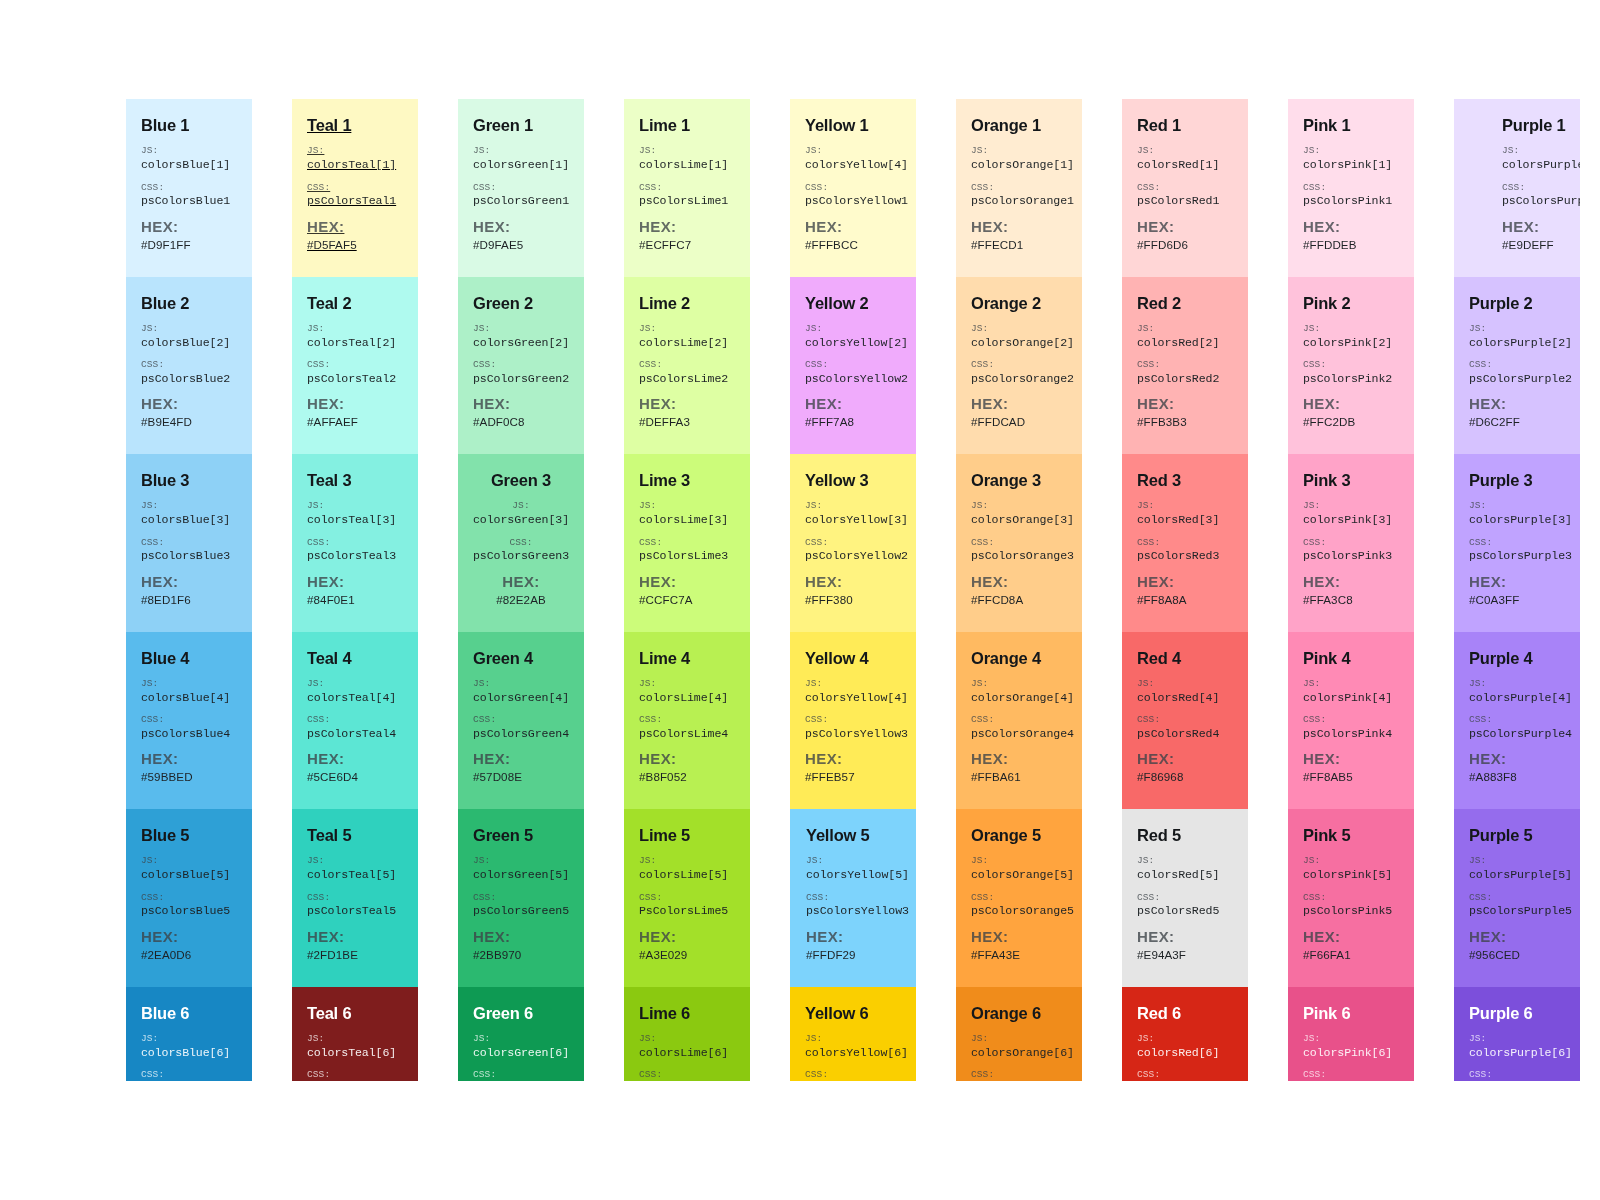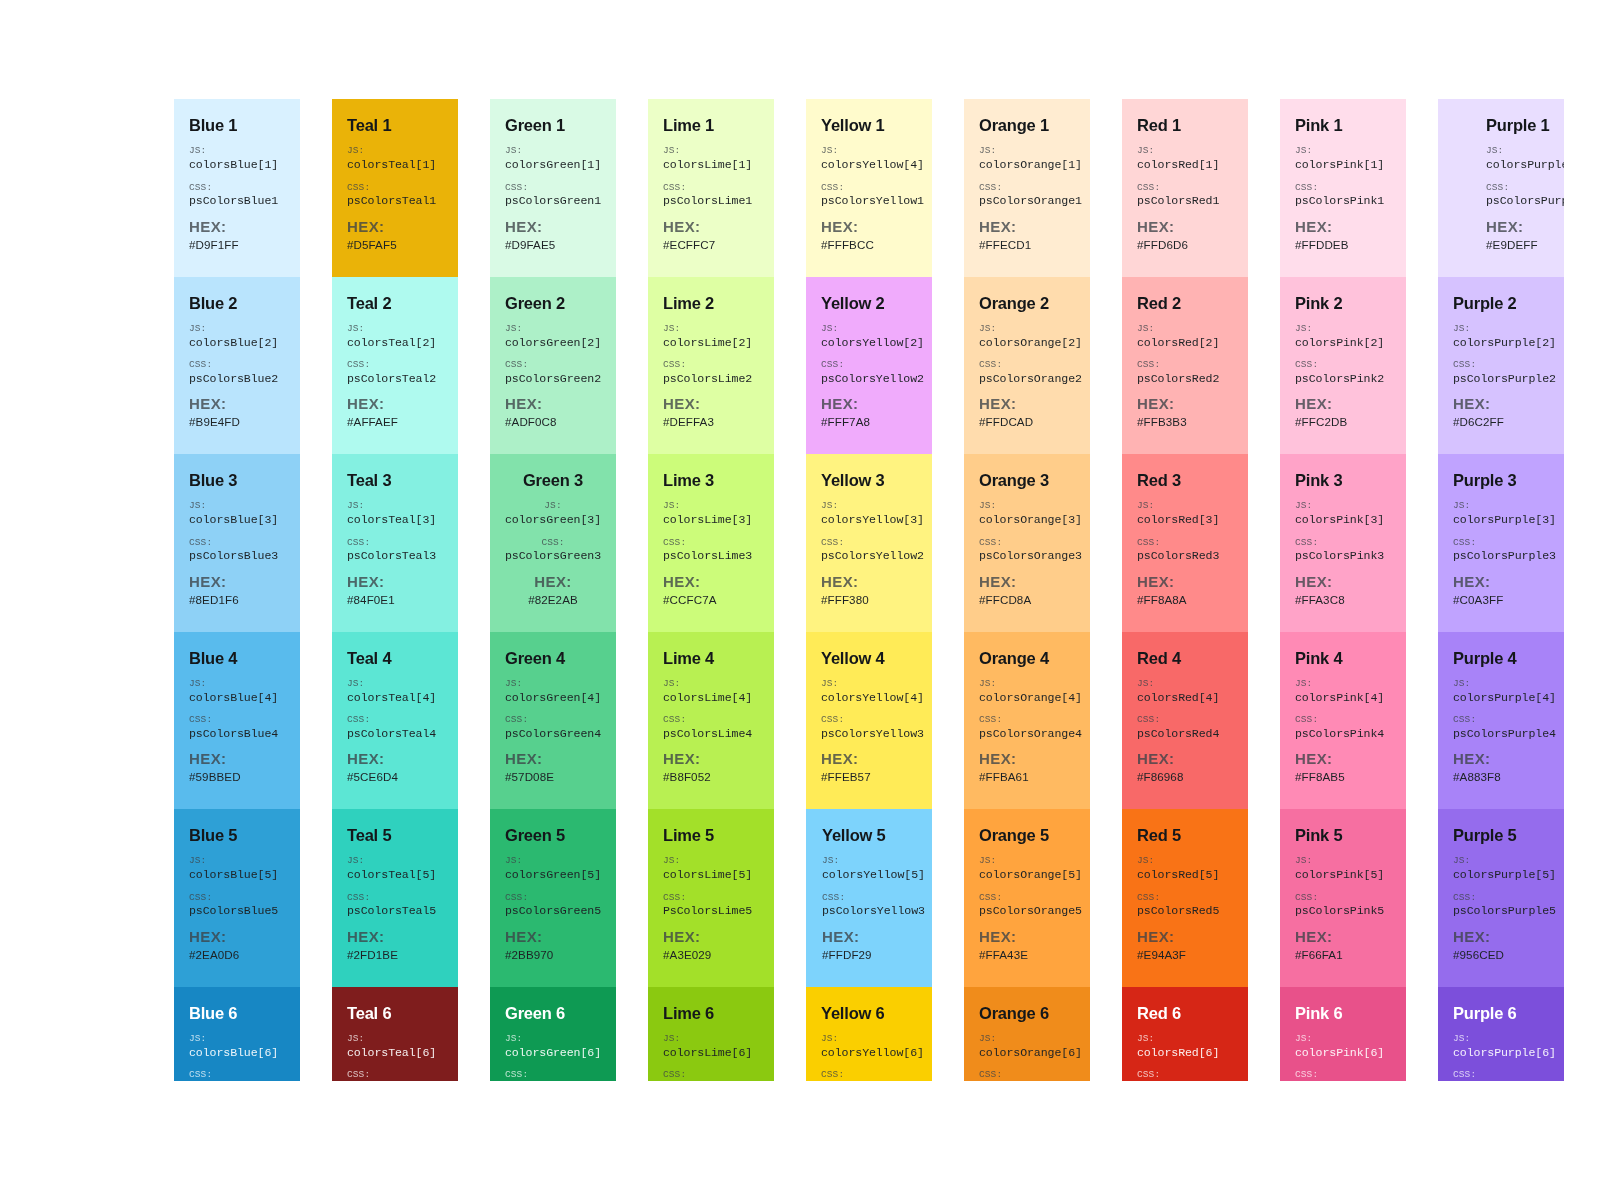--- a/index.html
+++ b/index.html
@@ -11,22 +11,21 @@
     overflow: hidden;
     font-family: "Liberation Sans", sans-serif;
   }
 
   #palette-board {
     position: absolute;
     left: 126px;
     top: 99px;
     width: 1348px;
     display: flex;
-    gap: 32px;
-    margin-left: 48px;
+    gap: 40px;
   }
 
   .color-column {
     width: 126px;
     flex: 0 0 126px;
     display: flex;
     flex-direction: column;
     overflow: hidden;
     max-height: 982px;
   }
@@ -177,21 +176,21 @@
         <div class="field">
           <div class="field-label">JS:</div>
           <div class="field-value">colorsBlue[6]</div>
         </div>
         <div class="field">
           <div class="field-label">CSS:</div>
         </div>
       </div>
     </div>
     <div class="color-column">
-      <div class="swatch ink-dark" style="background: #eab308;">
+      <div class="swatch ink-dark" style="background: #fef9c3; text-decoration: underline;">
         <div class="swatch-title">Teal 1</div>
         <div class="field">
           <div class="field-label">JS:</div>
           <div class="field-value">colorsTeal[1]</div>
         </div>
         <div class="field">
           <div class="field-label">CSS:</div>
           <div class="field-value">psColorsTeal1</div>
         </div>
         <div class="field hex-field">
@@ -672,21 +671,21 @@
         </div>
         <div class="field">
           <div class="field-label">CSS:</div>
           <div class="field-value">psColorsRed4</div>
         </div>
         <div class="field hex-field">
           <div class="field-label">HEX:</div>
           <div class="field-value">#F86968</div>
         </div>
       </div>
-      <div class="swatch ink-dark" style="background: #f97316;">
+      <div class="swatch ink-dark" style="background: #e5e5e5;">
         <div class="swatch-title">Red 5</div>
         <div class="field">
           <div class="field-label">JS:</div>
           <div class="field-value">colorsRed[5]</div>
         </div>
         <div class="field">
           <div class="field-label">CSS:</div>
           <div class="field-value">psColorsRed5</div>
         </div>
         <div class="field hex-field">

